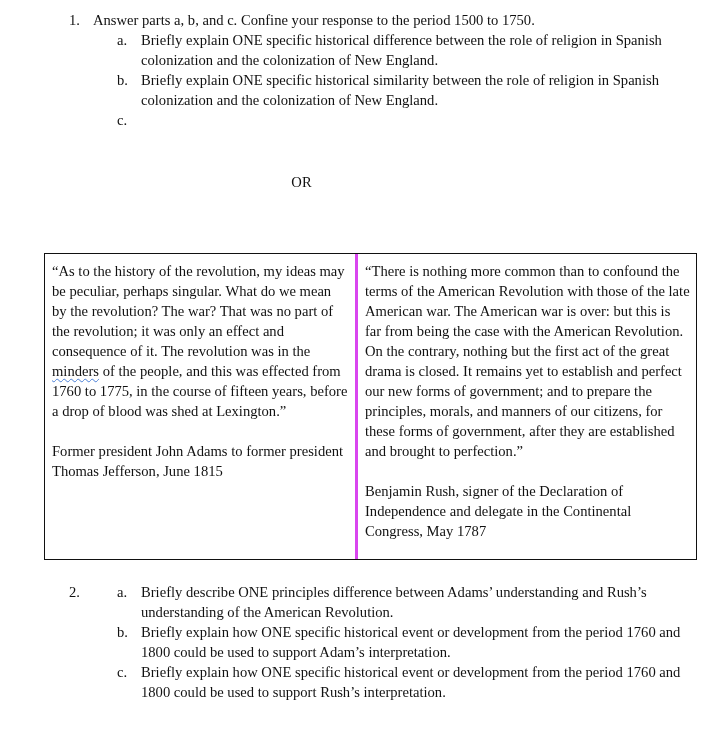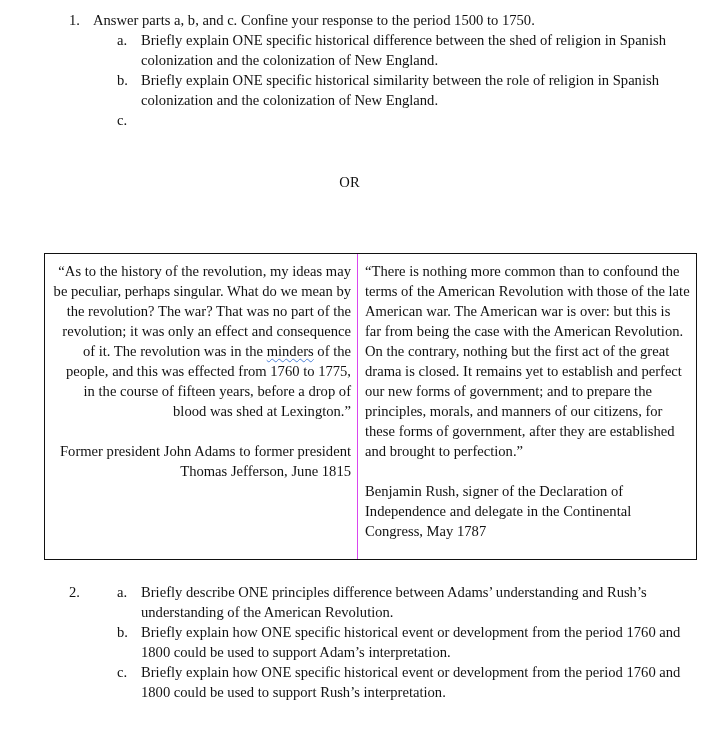--- a/index.html
+++ b/index.html
@@ -8,45 +8,45 @@
       font-family: "Liberation Serif", "DejaVu Serif", serif;
       font-size: 14.6px; color: #111111; line-height: 20px;
     }
     .q { position: absolute; left: 0; width: 715px; }
     .q1 { top: 10px; }
     .q2 { top: 582px; }
     .qhead { position: relative; padding-left: 93px; }
     .qnum { position: absolute; left: 69px; top: 0; }
     .sub { position: relative; padding-left: 141px; padding-right: 30px; }
     .sublbl { position: absolute; left: 117px; top: 0; }
-    .or { position: absolute; top: 172px; left: 0; width: 603px; text-align: center; padding-left: 48px; }
+    .or { position: absolute; top: 172px; left: 0; width: 603px; text-align: center; }
     .tbl {
       position: absolute; left: 44px; top: 253px; width: 653px; height: 307px;
       border: 1px solid #111; box-sizing: border-box; display: flex;
     }
     .cell { box-sizing: border-box; padding: 7px 6px 0 7px; }
-    .cell-left { width: 313px; border-right: 1px solid #d946ef; text-align: right; }
+    .cell-left { width: 313px; border-right: 3px solid #d946ef; }
     .cell-right { flex: 1; padding-left: 7px; }
     .gap { height: 20px; }
     .squiggle {
       text-decoration: underline wavy #4a7fd6; text-decoration-thickness: 1px;
       text-underline-offset: 2px;
     }
   </style>
 </head>
 <body>
 
 <div class="q q1">
   <div class="qhead">
     <span class="qnum">1.</span>
     <span>Answer parts a, b, and c. Confine your response to the period 1500 to 1750.</span>
   </div>
   <div class="sub">
     <span class="sublbl">a.</span>
-    <span>Briefly explain ONE specific historical difference between the shed of religion in Spanish colonization and the colonization of New England.</span>
+    <span>Briefly explain ONE specific historical difference between the role of religion in Spanish colonization and the colonization of New England.</span>
   </div>
   <div class="sub">
     <span class="sublbl">b.</span>
     <span>Briefly explain ONE specific historical similarity between the role of religion in Spanish colonization and the colonization of New England.</span>
   </div>
   <div class="sub">
     <span class="sublbl">c.</span>
   </div>
 </div>
 

